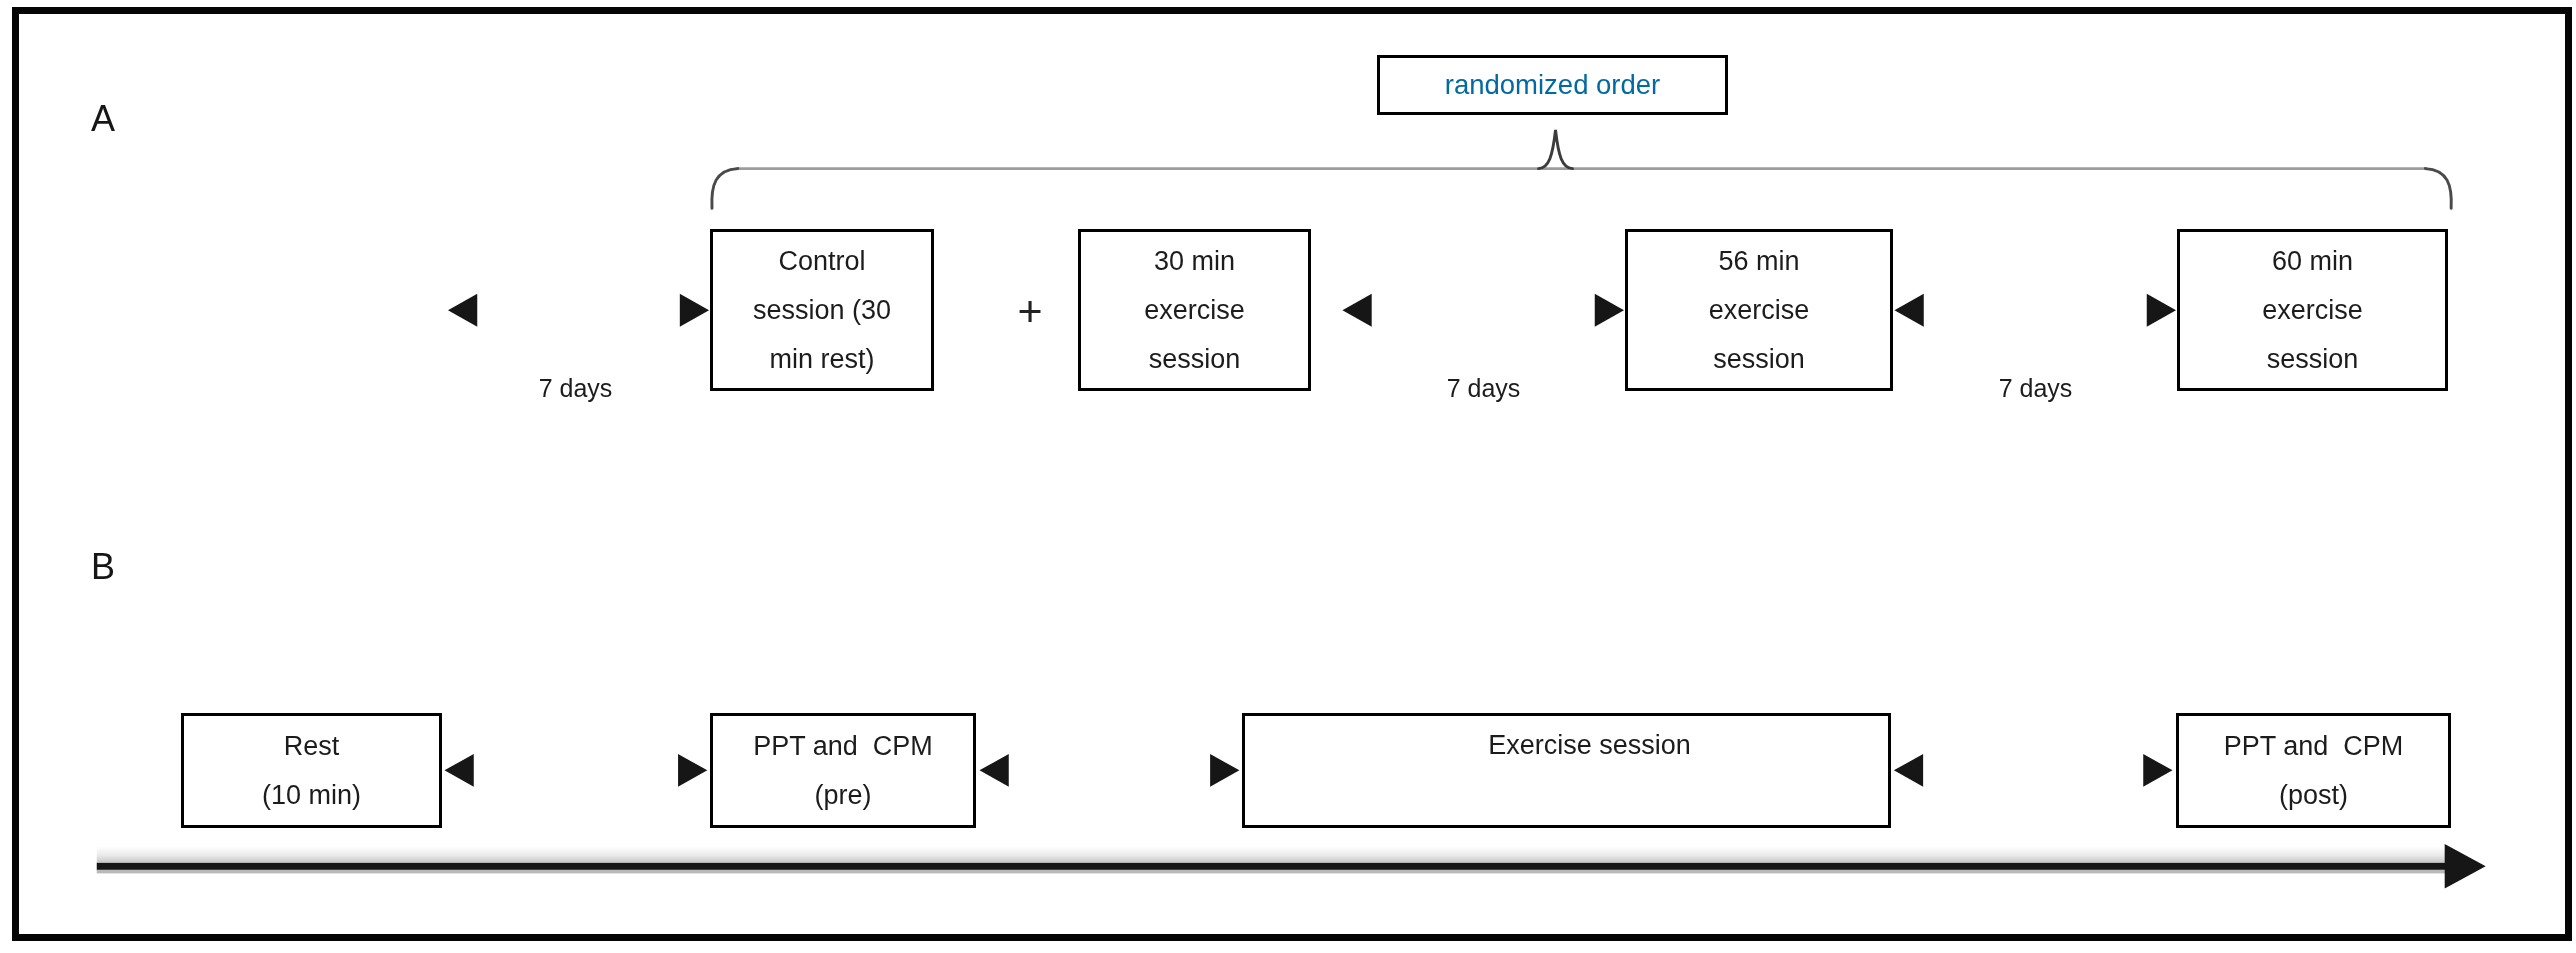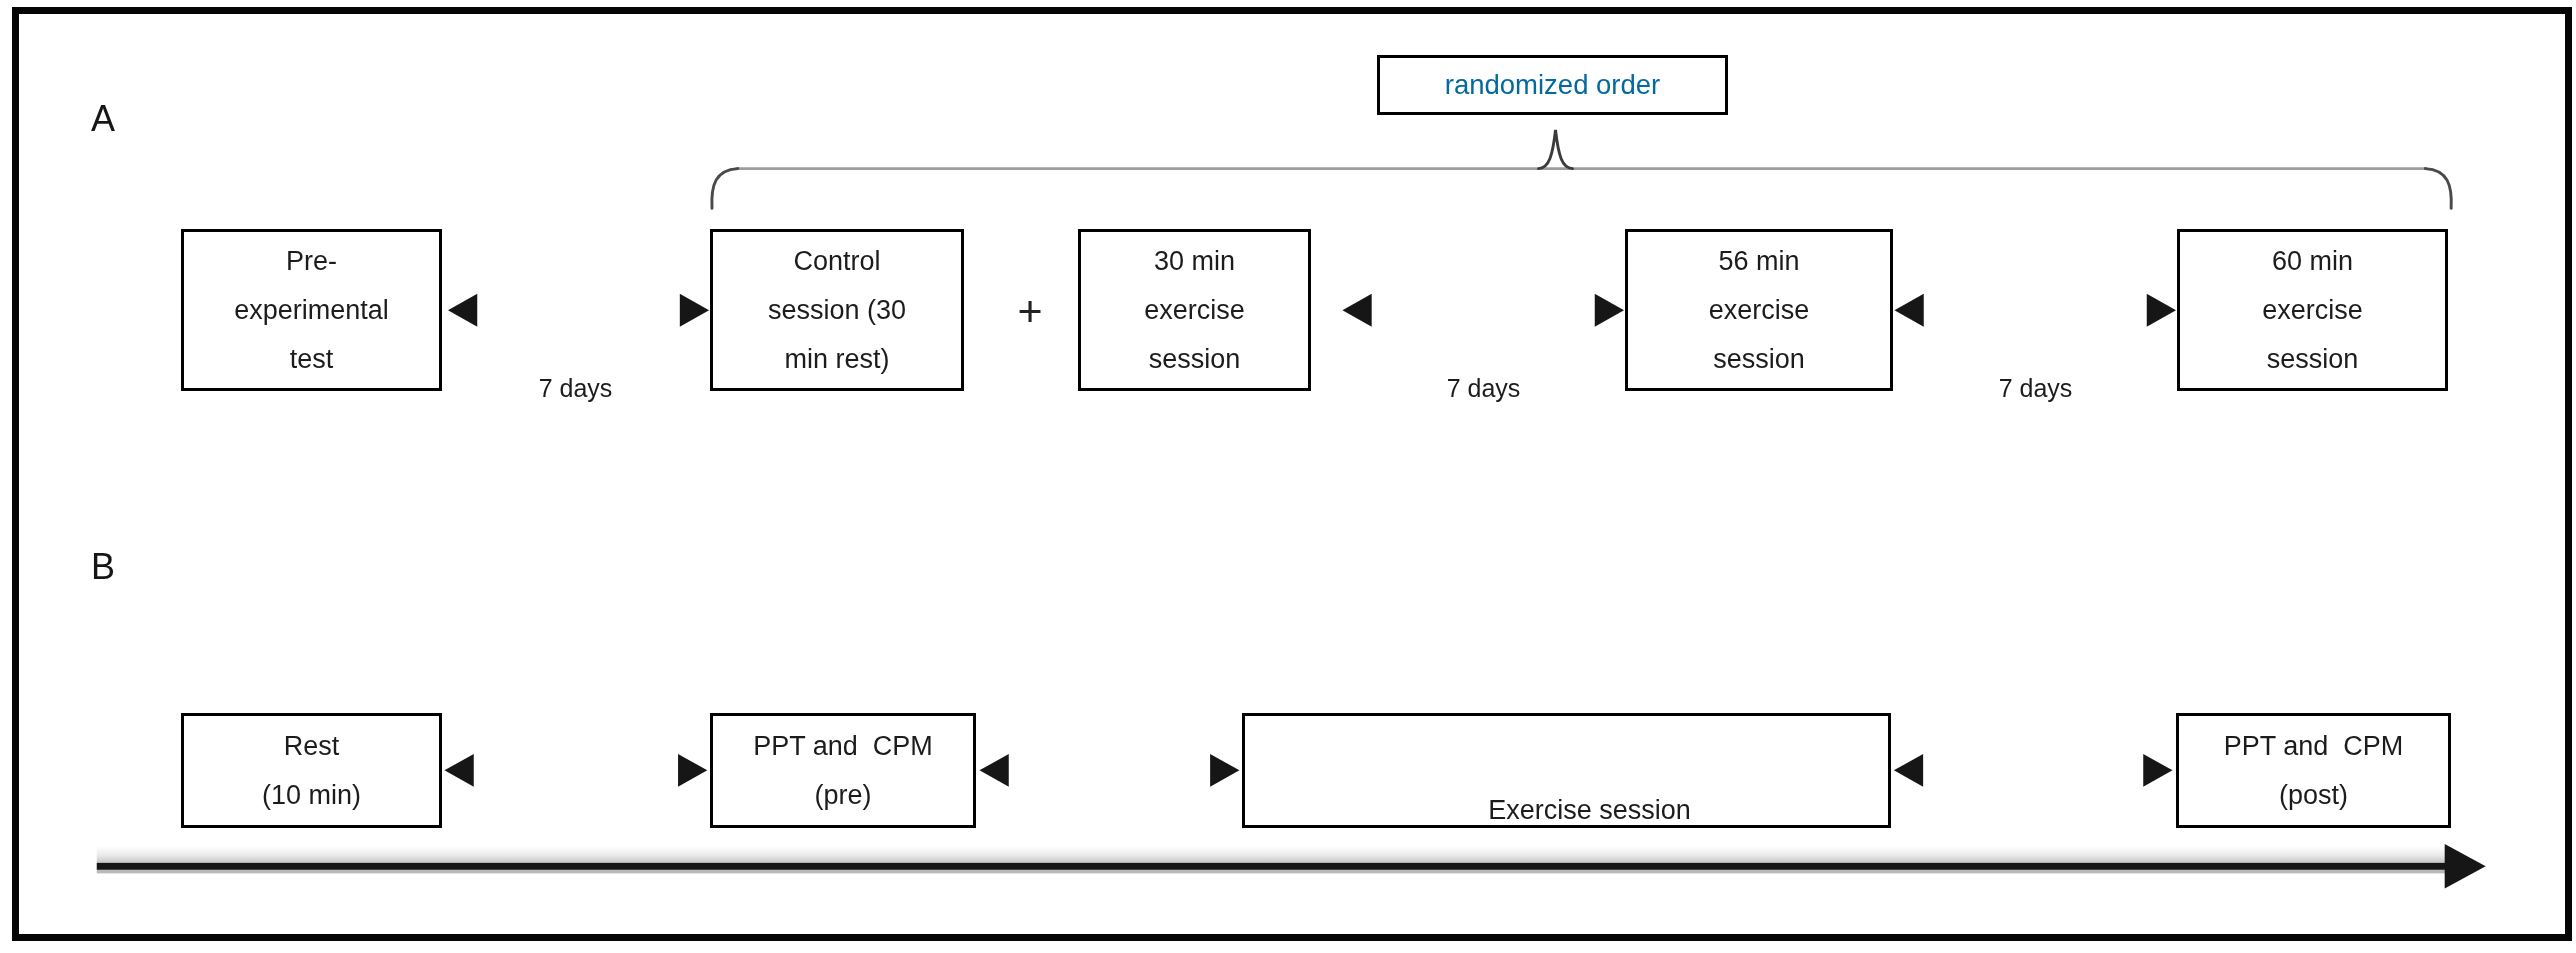--- a/index.html
+++ b/index.html
@@ -23,21 +23,21 @@
     white-space:pre-wrap;font-size:27px;line-height:49px;color:#1c1c1c;
   }
   .ann-box{
     position:absolute;left:1377px;top:55px;width:351px;height:60px;
     border:3.5px solid #000;box-sizing:border-box;background:#ffffff;
     display:flex;align-items:center;justify-content:center;
   }
   .ann-label{font-size:27.5px;color:#0369a1;}
   .row-a{top:229px;height:162px;}
   .row-b{top:713px;height:115px;}
-  .box-exercise-session{align-items:flex-end;padding-left:46px;}
+  .box-exercise-session{align-items:flex-start;padding-left:46px;}
   .box-exercise-session .box-label{padding-top:15px;line-height:29px;}
   .plus{
     position:absolute;left:986px;top:285px;width:88px;height:53px;
     font-size:43px;line-height:53px;font-weight:500;text-align:center;color:#222;
   }
   .interval-label{
     position:absolute;top:329px;width:129px;text-align:center;
     font-size:25px;line-height:29px;color:#1c1c1c;margin-top:45px;
   }
 </style>
@@ -109,26 +109,21 @@
       <polygon points="4246,1480 4176,1442 4176,1518" fill="#161616"></polygon>
     </g>
   </svg>
 
   <div class="panel-label" style="left:91px;top:98px;">A</div>
 
   <div class="ann-box">
     <span class="ann-label">randomized order</span>
   </div>
 
-  <div class="box row-a" style="left:181px;width:261px;">
-    <span class="box-label">Pre-
-experimental
-test</span>
-  </div>
-  <div class="box row-a" style="left:710px;width:254px;">
+  <div class="box row-a" style="left:710px;width:224px;">
     <span class="box-label">Control
 session (30
 min rest)</span>
   </div>
   <div class="plus">+</div>
   <div class="box row-a" style="left:1078px;width:233px;">
     <span class="box-label">30 min
 exercise
 session</span>
   </div>

